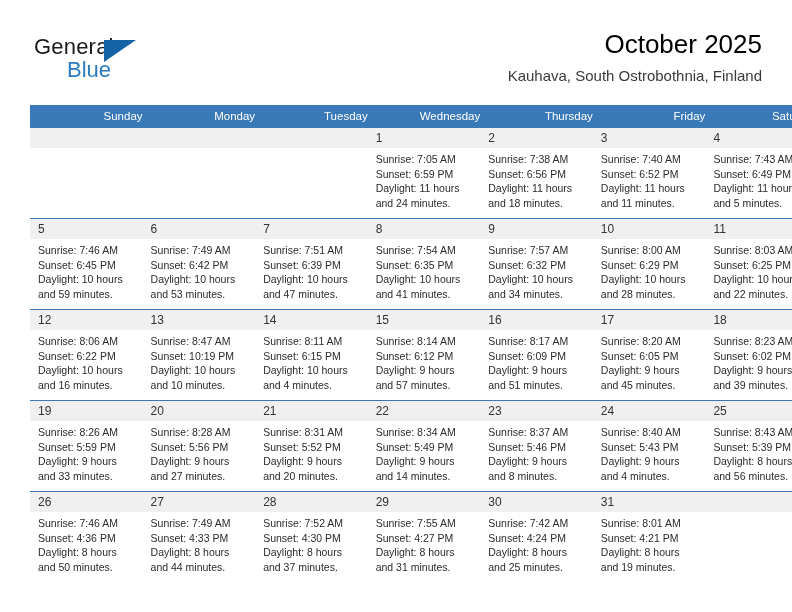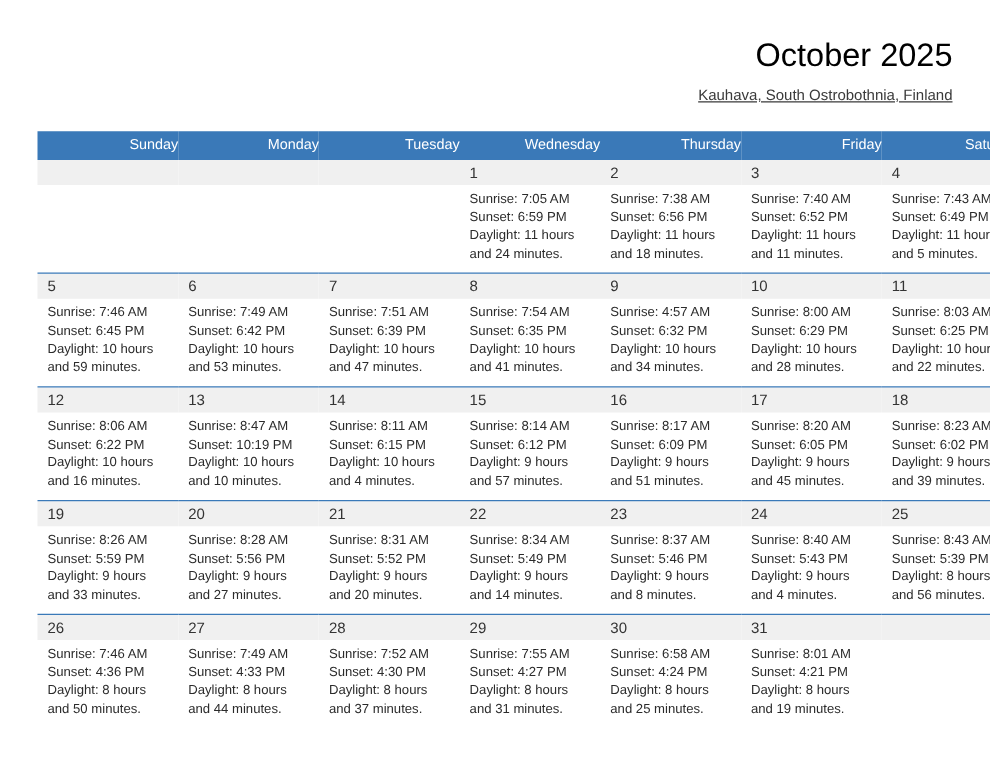--- a/index.html
+++ b/index.html
@@ -70,26 +70,25 @@
     top: 0;
     text-align: right;
   }
   .cal-title {
     font-size: 26px;
     color: #000000;
     line-height: 32px;
     white-space: nowrap;
   }
   .cal-subtitle {
-    font-size: 12px;
+    font-size: 15px;
     color: #3a3a3a;
     line-height: 20px;
     margin-top: 6px;
     white-space: nowrap;
-    text-decoration: underline;
   }
 
   
   .calendar {
     position: absolute;
     left: 30px;
     top: 105px;
     width: 732px;
     border-collapse: collapse;
     table-layout: fixed;
@@ -139,20 +138,25 @@
     white-space: normal;
   }
 </style>
 </head>
 <body>
 
 <div class="page">
 
   <div class="header">
 
+    <div class="brand">
+      <span class="brand-general">General</span>
+      <span class="brand-tri"></span>
+      <span class="brand-blue">Blue</span>
+    </div>
 
     <div class="titles">
       <div class="cal-title">October 2025</div>
       <div class="cal-subtitle">Kauhava, South Ostrobothnia, Finland</div>
     </div>
 
   </div>
 
   <table class="calendar">
     <thead>
@@ -239,21 +243,21 @@
             <div class="daynum">8</div>
             <div class="info">
               <div>Sunrise: 7:54 AM</div>
               <div>Sunset: 6:35 PM</div>
               <div class="dl">Daylight: 10 hours and 41 minutes.</div>
             </div>
           </td>
           <td>
             <div class="daynum">9</div>
             <div class="info">
-              <div>Sunrise: 4:57 AM</div>
+              <div>Sunrise: 7:57 AM</div>
               <div>Sunset: 6:32 PM</div>
               <div class="dl">Daylight: 10 hours and 34 minutes.</div>
             </div>
           </td>
           <td>
             <div class="daynum">10</div>
             <div class="info">
               <div>Sunrise: 8:00 AM</div>
               <div>Sunset: 6:29 PM</div>
               <div class="dl">Daylight: 10 hours and 28 minutes.</div>
@@ -413,21 +417,21 @@
             <div class="daynum">29</div>
             <div class="info">
               <div>Sunrise: 7:55 AM</div>
               <div>Sunset: 4:27 PM</div>
               <div class="dl">Daylight: 8 hours and 31 minutes.</div>
             </div>
           </td>
           <td>
             <div class="daynum">30</div>
             <div class="info">
-              <div>Sunrise: 6:58 AM</div>
+              <div>Sunrise: 7:42 AM</div>
               <div>Sunset: 4:24 PM</div>
               <div class="dl">Daylight: 8 hours and 25 minutes.</div>
             </div>
           </td>
           <td>
             <div class="daynum">31</div>
             <div class="info">
               <div>Sunrise: 8:01 AM</div>
               <div>Sunset: 4:21 PM</div>
               <div class="dl">Daylight: 8 hours and 19 minutes.</div>

